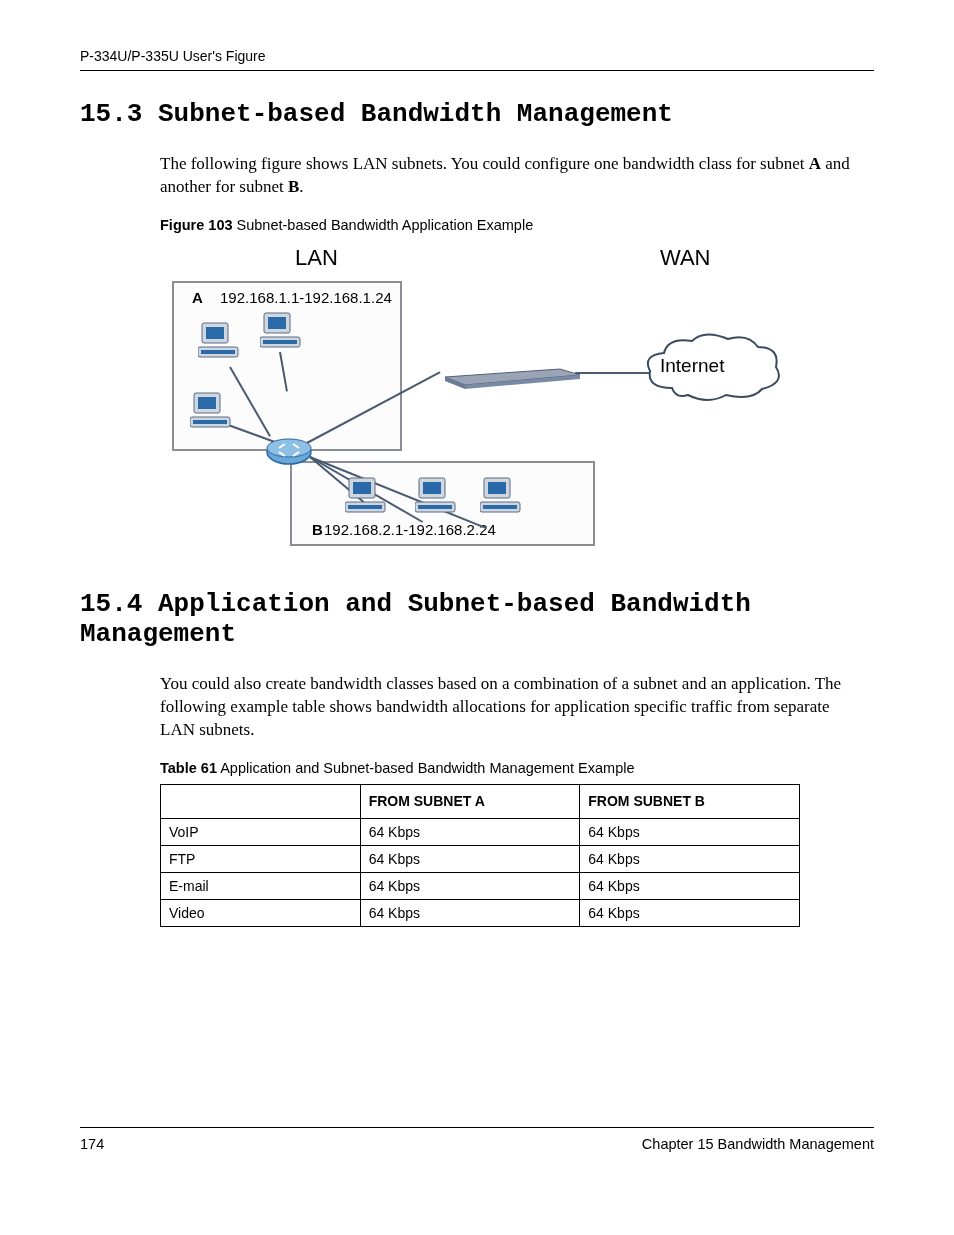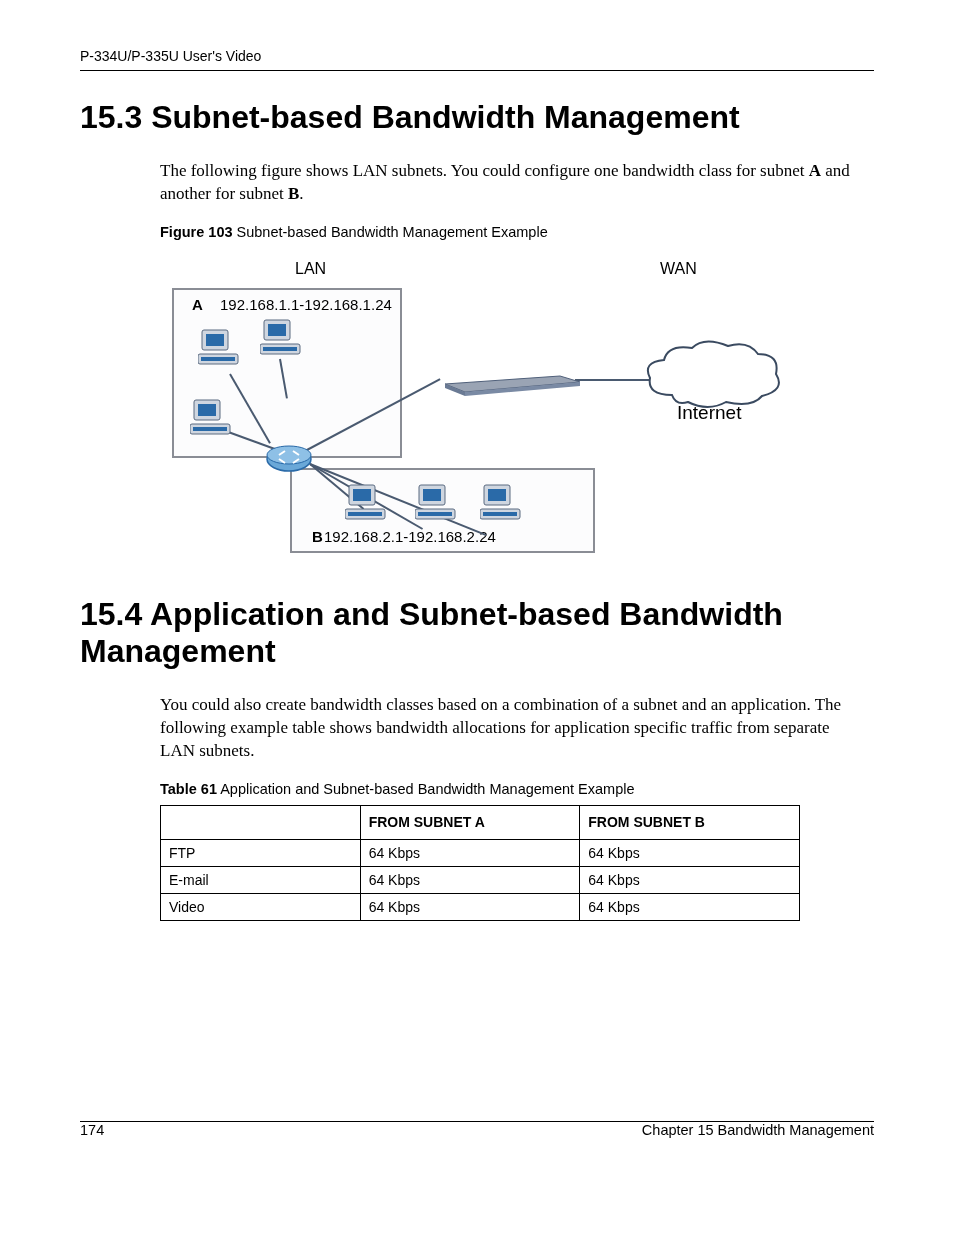--- a/index.html
+++ b/index.html
@@ -15,23 +15,23 @@
     padding: 48px 80px 40px 80px;
   }
   .running-head {
     font-family: Arial, Helvetica, sans-serif;
     font-size: 14px;
     padding-bottom: 6px;
     border-bottom: 1.5px solid #000;
     margin-bottom: 28px;
   }
   .h2 {
-    font-family: Liberation Sans, sans-serif;
+    font-family: Liberation Mono, monospace;
     font-weight: bold;
-    font-size: 32px;
+    font-size: 26px;
     margin: 0 0 24px 0;
   }
   .body-block {
     margin-left: 80px;
     margin-right: 10px;
   }
   .para {
     font-size: 17px;
     line-height: 1.35;
     margin: 0 0 18px 0;
@@ -45,23 +45,22 @@
   
   .figure-box {
     position: relative;
     width: 635px;
     height: 320px;
     margin-bottom: 28px;
   }
   .fig-lan-label, .fig-wan-label {
     position: absolute;
     font-family: Arial, Helvetica, sans-serif;
-    font-size: 16px;
+    font-size: 22px;
     top: 4px;
-    margin-top: 8px;
   }
   .fig-lan-label { left: 135px; }
   .fig-wan-label { left: 500px; font-weight: normal; }
   .subnet-box {
     position: absolute;
     border: 2.5px solid #8a8d95;
     background: rgba(240,240,245,0.2);
   }
   .subnet-a { left: 12px; top: 40px; width: 230px; height: 170px; }
   .subnet-b { left: 130px; top: 220px; width: 305px; height: 85px; }
@@ -92,24 +91,23 @@
     width: 135px; height: 30px;
   }
   .cloud {
     position: absolute;
     left: 482px; top: 92px;
     width: 140px; height: 72px;
   }
   .cloud svg { width: 140px; height: 72px; }
   .cloud-label {
     position: absolute;
-    left: 517px; top: 114px;
+    left: 500px; top: 114px;
     font-family: Arial, Helvetica, sans-serif;
     font-size: 19px;
-    margin-top: 40px;
   }
   .wire {
     position: absolute;
     background: #4a5a70;
     height: 2px;
     transform-origin: left center;
   }
   
   .tbl {
     border-collapse: collapse;
@@ -127,45 +125,46 @@
   }
   .tbl th {
     font-weight: bold;
     height: 34px;
   }
   .tbl .col-a { width: 200px; }
   .tbl .col-b { width: 220px; }
   .tbl .col-c { width: 220px; }
   .footer {
     border-top: 1.5px solid #000;
+    padding-top: 8px;
     font-family: Arial, Helvetica, sans-serif;
     font-size: 14.5px;
     display: flex;
     justify-content: space-between;
     margin-top: 200px;
     gap: 35px;
   }
 </style>
 </head>
 <body>
 
 <div class="page">
 
-  <div class="running-head">P-334U/P-335U User's Video</div>
+  <div class="running-head">P-334U/P-335U User's Figure</div>
 
   <div class="h2">15.3  Subnet-based Bandwidth Management</div>
 
   <div class="body-block">
 
     <p class="para">
       <span>The following figure shows LAN subnets. You could configure one bandwidth class for subnet </span><b>A</b><span> and another for subnet </span><b>B</b><span>.</span>
     </p>
 
     <p class="caption">
-      <b>Figure 103</b><span>   Subnet-based Bandwidth Management Example</span>
+      <b>Figure 103</b><span>   Subnet-based Bandwidth Application Example</span>
     </p>
 
     <div class="figure-box">
       <div class="fig-lan-label">LAN</div>
       <div class="fig-wan-label">WAN</div>
 
       <div class="subnet-box subnet-a"></div>
       <div class="subnet-box subnet-b"></div>
 
       <div class="subnet-label sub-a-letter">A</div>
@@ -257,20 +256,25 @@
     <table class="tbl">
       <thead>
         <tr>
           <th class="col-a"></th>
           <th class="col-b">FROM SUBNET A</th>
           <th class="col-c">FROM SUBNET B</th>
         </tr>
       </thead>
       <tbody>
         <tr>
+          <td>VoIP</td>
+          <td>64 Kbps</td>
+          <td>64 Kbps</td>
+        </tr>
+        <tr>
           <td>FTP</td>
           <td>64 Kbps</td>
           <td>64 Kbps</td>
         </tr>
         <tr>
           <td>E-mail</td>
           <td>64 Kbps</td>
           <td>64 Kbps</td>
         </tr>
         <tr>

